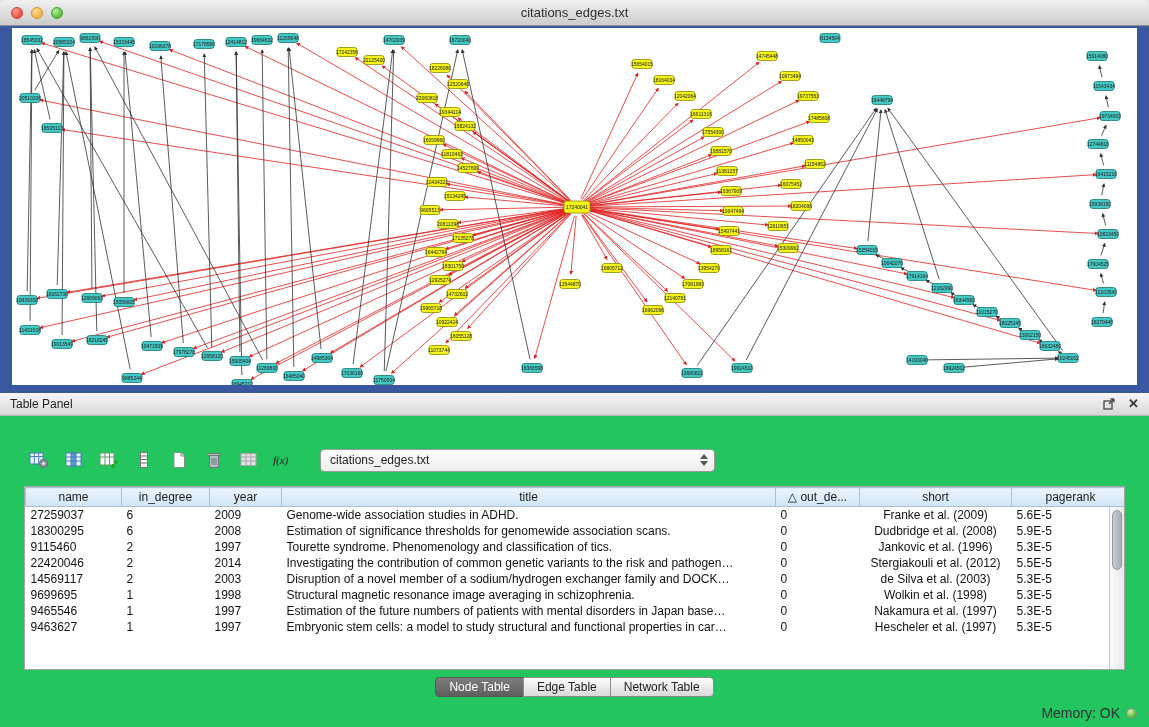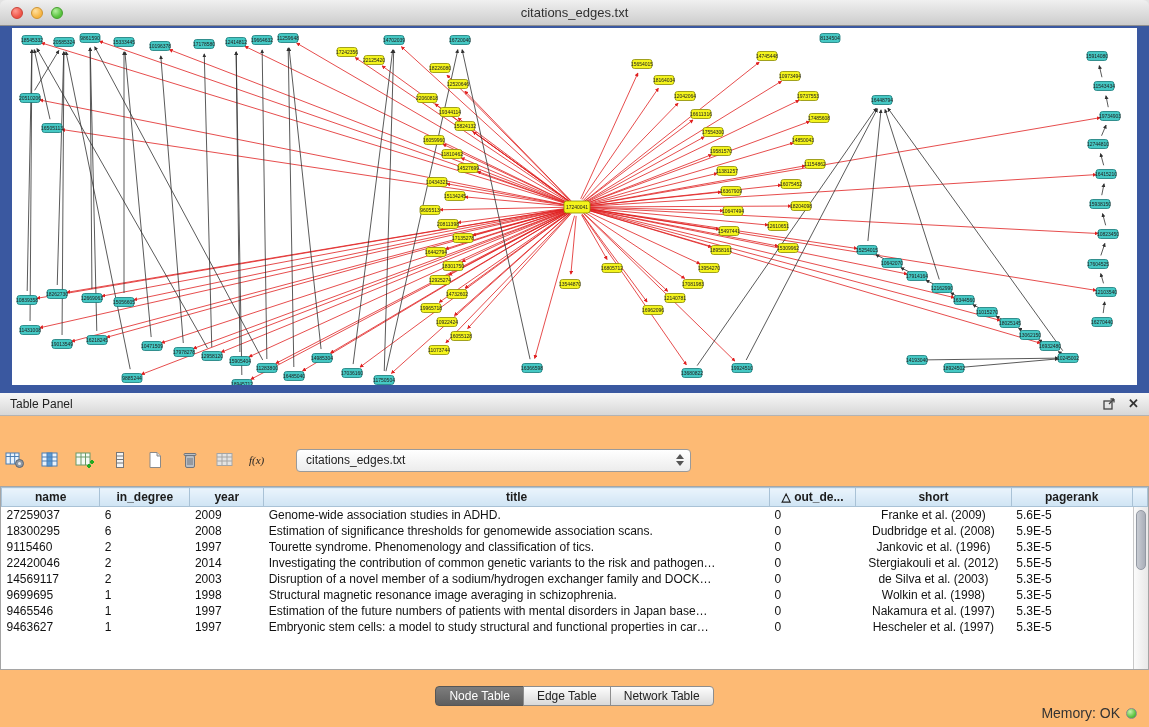--- a/index.html
+++ b/index.html
@@ -17,50 +17,50 @@
   .light.yellow { background:radial-gradient(circle at 35% 30%, #ffe0a0, #f6b543 65%); border:1px solid #cf9430; }
   .light.green  { background:radial-gradient(circle at 35% 30%, #b5f0a0, #57c13d 65%); border:1px solid #45a02e; }
   .win-title { width:100%; text-align:center; font-size:13px; color:#303030; }
   .net-frame { position:absolute; top:26px; left:0; right:0; bottom:0; background:#3a58a0;
                padding:2px 12px 8px 12px; }
   .net-canvas { background:#ffffff; display:block; }
 
   .node-label { font-size:5px; fill:#222; text-anchor:middle; }
 
   
-  .table-panel { position:absolute; top:393px; left:0; width:1149px; height:334px; background:#fdba74; }
+  .table-panel { position:absolute; top:393px; left:0; width:1149px; height:334px; background:#22c55e; }
   .panel-header { height:23px; background:linear-gradient(#f7f7f7,#d7d7d7); border-bottom:1px solid #b3b3b3;
                   display:flex; align-items:center; padding:0 10px; font-size:12px; color:#222; }
   .panel-actions { margin-left:auto; display:flex; align-items:center; gap:12px; }
   .panel-actions .x { font-size:13px; font-weight:bold; color:#333; cursor:default; line-height:12px; }
 
-  .panel-body { padding:0 0; }
+  .panel-body { padding:0 24px; }
   .toolbar { margin-top:30px; display:flex; align-items:center; gap:5px; height:28px; }
   .tool-btn { width:30px; height:26px; display:flex; align-items:center; justify-content:center;
               border-radius:4px; }
   .combo { margin-left:16px; width:395px; height:23px; border:1px solid #9a9a9a; border-radius:4px;
            background:linear-gradient(#ffffff,#ececec); display:flex; align-items:center;
            padding:0 6px 0 9px; font-size:12px; color:#222; }
   .combo-arrows { margin-left:auto; display:flex; flex-direction:column; gap:2px; align-items:center; }
   .tri-up    { width:0; height:0; border-left:4px solid transparent; border-right:4px solid transparent; border-bottom:5px solid #555; }
   .tri-down  { width:0; height:0; border-left:4px solid transparent; border-right:4px solid transparent; border-top:5px solid #555; }
 
   .table-wrap { margin-top:12px; position:relative; background:#fff; border:1px solid #a5a5a5; height:184px; overflow:hidden; }
   table.data { border-collapse:collapse; table-layout:fixed; width:100%; font-size:12px; }
   table.data th { background:linear-gradient(#eaf4fc,#cfe4f4); border:1px solid #a9c2d6; height:19px;
-                  font-weight:bold; font-size:12px; color:#1c1c1c; overflow:hidden; white-space:nowrap; }
+                  font-weight:normal; font-size:12px; color:#1c1c1c; overflow:hidden; white-space:nowrap; }
   table.data th.th-scroll { border-left:1px solid #a9c2d6; }
   table.data td { height:16px; padding:0 5px; white-space:nowrap; overflow:hidden; color:#111; }
   td.c-short { text-align:center; }
   .vscroll { position:absolute; top:20px; right:0; bottom:0; width:15px;
              background:linear-gradient(to right,#fbfbfb,#e8e8e8); border-left:1px solid #c9c9c9; }
   .vthumb { position:absolute; top:3px; left:2px; width:10px; height:60px; border-radius:6px;
             background:linear-gradient(to right,#c9cdd4,#a9aeb8); border:1px solid #9399a3; }
 
-  .tabs { display:flex; justify-content:center; margin-top:16px; }
+  .tabs { display:flex; justify-content:center; margin-top:7px; }
   .tab { font-size:12px; height:20px; line-height:18px; padding:0 13px; border:1px solid #8d8d8d;
          background:linear-gradient(#fdfdfd,#d9d9d9); color:#222; margin-left:-1px; }
   .tab:first-child { border-radius:4px 0 0 4px; margin-left:0; }
   .tab:last-child  { border-radius:0 4px 4px 0; }
   .tab.active { background:linear-gradient(#7d7d7d,#5e5e5e); color:#fff; border-color:#565656; }
 
   .statusbar { position:absolute; bottom:6px; right:12px; display:flex; align-items:center; gap:6px;
                font-size:14px; color:#333; }
   .mem-dot { width:11px; height:11px; border-radius:50%; border:1px solid #8a8a8a;
              background:radial-gradient(circle at 35% 30%, #c8f2ad, #56c03c 65%, #3f9e2b); }

